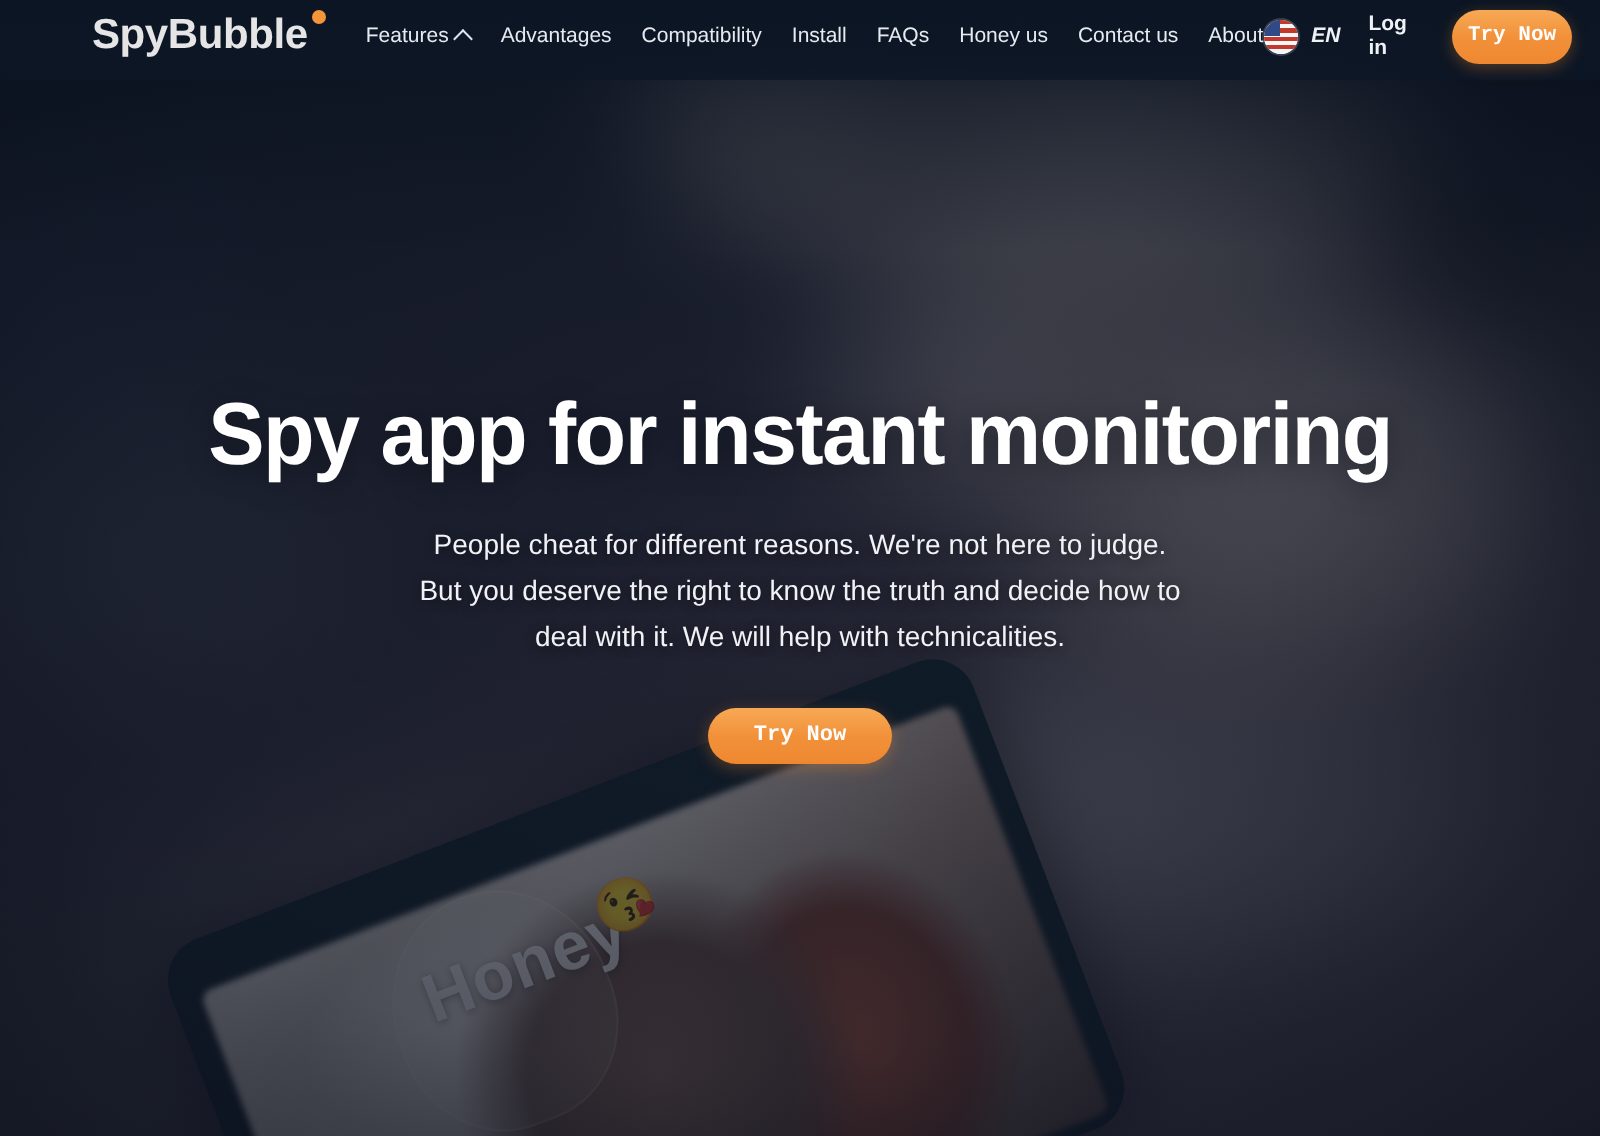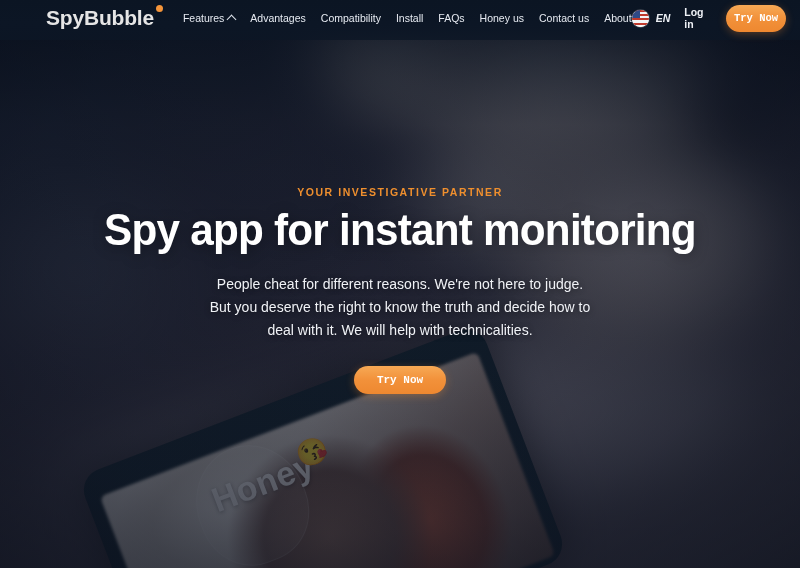--- a/index.html
+++ b/index.html
@@ -223,19 +223,18 @@
         </span>
         <span class="lang-code">EN</span>
       </div>
       <div class="login">Log in</div>
       <button class="btn btn-nav">Try Now</button>
     </div>
 
   </nav>
 
   <div class="hero-content">
-    <div class="eyebrow">YOUR INVESTIGATIVE PARTNER</div>
     <h1 class="headline">Spy app for instant monitoring</h1>
     <p class="subtext">People cheat for different reasons. We're not here to judge. But you deserve the right to know the truth and decide how to deal with it. We will help with technicalities.</p>
     <button class="btn btn-hero">Try Now</button>
   </div>
 
 </div>
 
 </body></html>

